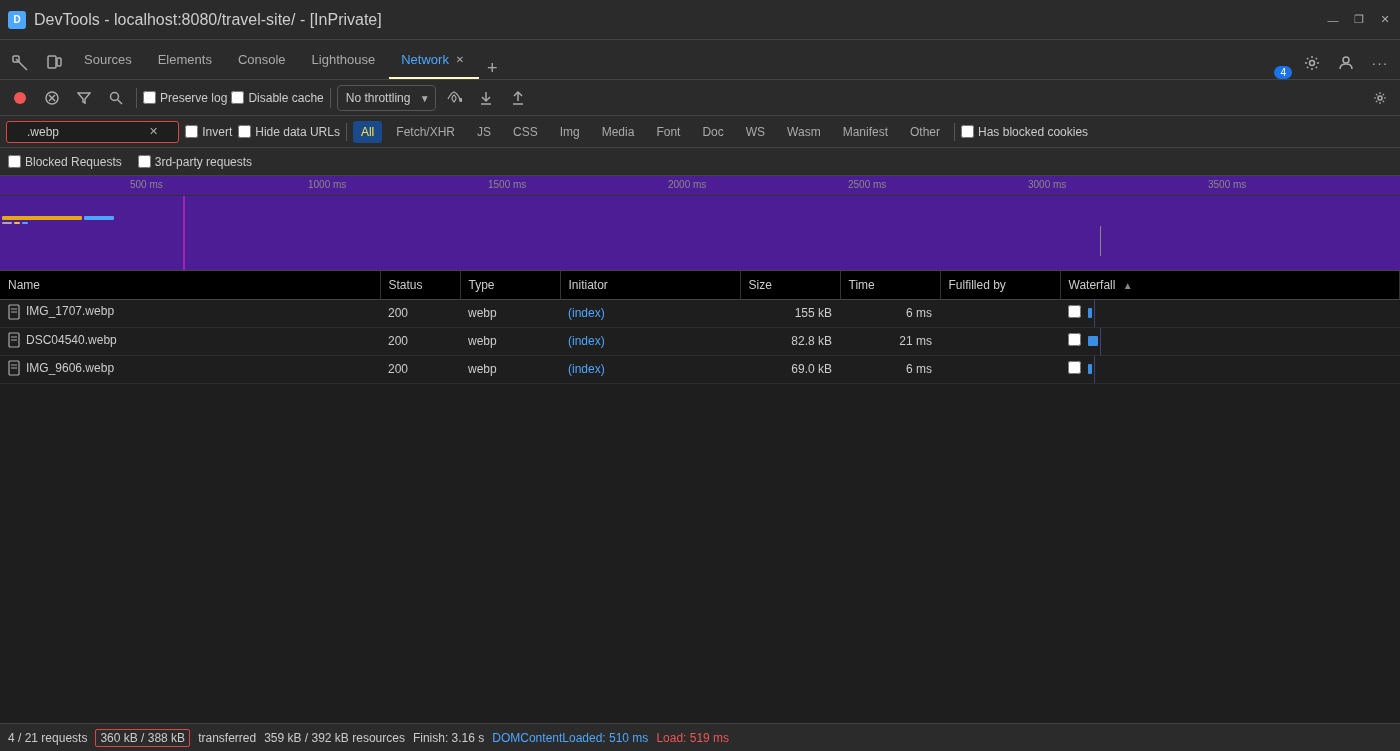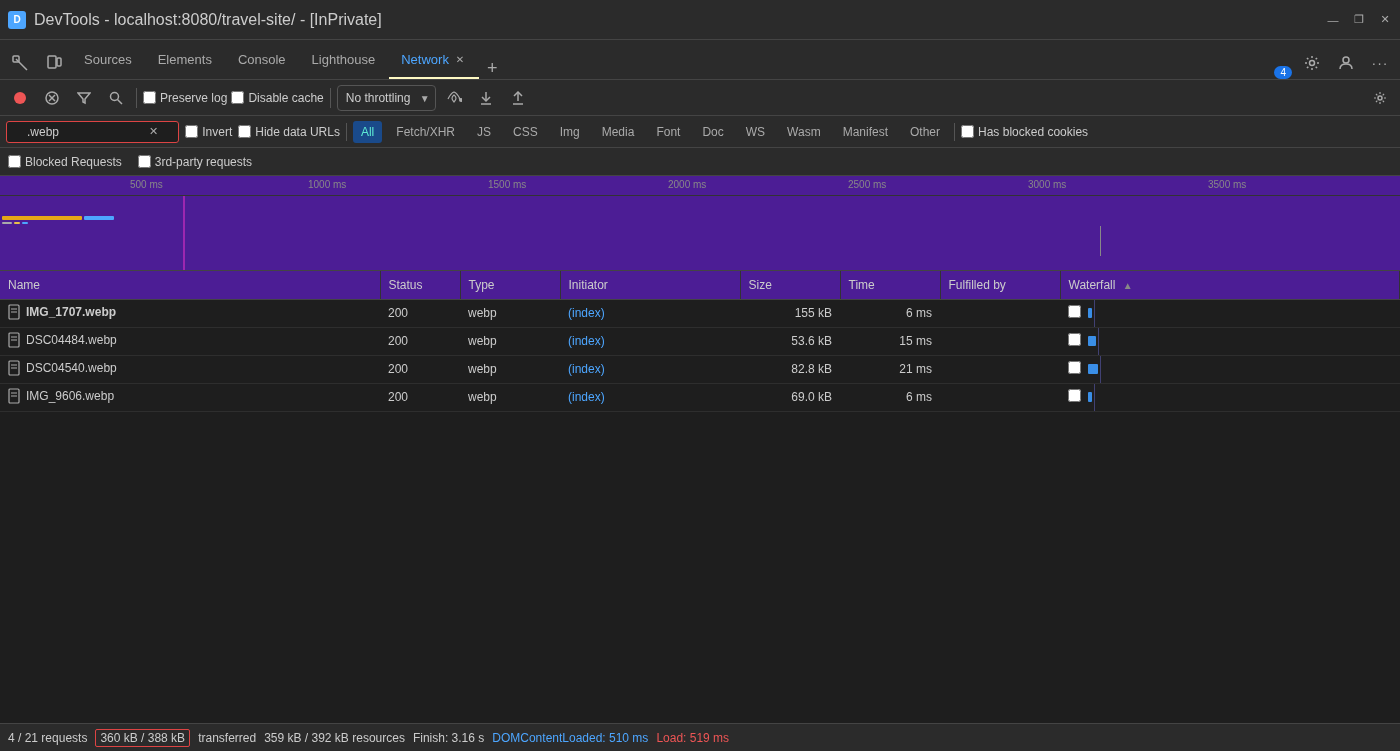--- a/index.html
+++ b/index.html
@@ -112,21 +112,21 @@
       background: transparent; border: none; color: #ccc;
       font-size: 12px; outline: none; width: 120px;
     }
     .filter-clear { color: #aaa; cursor: pointer; font-size: 11px; margin-left: 2px; }
     .fb-checkbox { display: flex; align-items: center; gap: 4px; color: #ccc; font-size: 12px; cursor: pointer; white-space: nowrap; }
     .filter-type-btn {
       padding: 2px 8px; font-size: 12px; cursor: pointer;
       border: none; background: none; color: #aaa; border-radius: 3px;
       height: 22px;
     }
-    .filter-type-btn.active { background: #1a4a8a; color: #5eead4; }
+    .filter-type-btn.active { background: #1a4a8a; color: #fde047; }
     .filter-divider { width: 1px; height: 18px; background: #555; }
 
     
     .checkrow {
       background: #2b2b2b;
       height: 28px;
       display: flex;
       align-items: center;
       padding: 0 8px;
       gap: 16px;
@@ -159,21 +159,21 @@
     .timeline-canvas {
       height: 75px;
       position: relative;
       margin-left: 190px;
     }
     .net-table {
       width: 100%;
       border-collapse: collapse;
     }
     .net-table th {
-      background: #4c1d95;
+      background: #000000;
       color: #ccc;
       font-weight: 500;
       text-align: left;
       padding: 4px 8px;
       border-bottom: 1px solid #444;
       border-right: 1px solid #333;
       font-size: 12px;
       white-space: nowrap;
       position: sticky; top: 0; z-index: 2;
       height: 28px;
@@ -469,53 +469,35 @@
             <span>Fulfilled by</span>
           </th>
           <th class="col-waterfall">
             <span>Waterfall</span>
             <span class="sort-arrow">▲</span>
           </th>
         </tr>
       </thead>
       <tbody id="table-body">
       <tr>
-            <td class="col-name"><span style="display:inline-flex;align-items:center;font-weight:bold;"><svg width="14" height="16" viewBox="0 0 14 16" style="margin-right:4px;flex-shrink:0;" fill="none">
+            <td class="col-name"><span style="display:inline-flex;"><svg width="14" height="16" viewBox="0 0 14 16" style="margin-right:4px;flex-shrink:0;" fill="none">
                   <rect x="1" y="1" width="10" height="14" rx="1" stroke="#aaa" stroke-width="1.2"></rect>
                   <line x1="3" y1="5" x2="9" y2="5" stroke="#aaa" stroke-width="1"></line>
                   <line x1="3" y1="8" x2="9" y2="8" stroke="#aaa" stroke-width="1"></line>
                 </svg>IMG_1707.webp</span></td>
             <td class="col-status">200</td>
             <td class="col-type">webp</td>
             <td class="col-initiator"><a class="link">(index)</a></td>
             <td class="col-size">155 kB</td>
             <td class="col-time">6 ms</td>
             <td class="col-fulfilledby"></td>
             <td class="col-waterfall" style="position: relative; min-width: 200px;">
     <input type="checkbox" style="margin-right: 4px;">
     <span style="position:absolute; left:28px; top:50%; transform:translateY(-50%); height:10px; width:4px; background:#3a8ee6; border-radius:1px; display:inline-block;"></span>
     <span style="position:absolute; left:34px; top:0; width:1px; height:100%; background:rgba(100,100,200,0.5);"></span>
-  </td>
-          </tr>
-          <tr>
-            <td class="col-name"><span style="display:inline-flex;align-items:center;"><svg width="14" height="16" viewBox="0 0 14 16" style="margin-right:4px;flex-shrink:0;" fill="none">
-                  <rect x="1" y="1" width="10" height="14" rx="1" stroke="#aaa" stroke-width="1.2"></rect>
-                  <line x1="3" y1="5" x2="9" y2="5" stroke="#aaa" stroke-width="1"></line>
-                  <line x1="3" y1="8" x2="9" y2="8" stroke="#aaa" stroke-width="1"></line>
-                </svg>DSC04484.webp</span></td>
-            <td class="col-status">200</td>
-            <td class="col-type">webp</td>
-            <td class="col-initiator"><a class="link">(index)</a></td>
-            <td class="col-size">53.6 kB</td>
-            <td class="col-time">15 ms</td>
-            <td class="col-fulfilledby"></td>
-            <td class="col-waterfall" style="position: relative; min-width: 200px;">
-    <input type="checkbox" style="margin-right: 4px;">
-    <span style="position:absolute; left:28px; top:50%; transform:translateY(-50%); height:10px; width:8px; background:#3a8ee6; border-radius:1px; display:inline-block;"></span>
-    <span style="position:absolute; left:38px; top:0; width:1px; height:100%; background:rgba(100,100,200,0.5);"></span>
   </td>
           </tr>
           <tr>
             <td class="col-name"><span style="display:inline-flex;align-items:center;"><svg width="14" height="16" viewBox="0 0 14 16" style="margin-right:4px;flex-shrink:0;" fill="none">
                   <rect x="1" y="1" width="10" height="14" rx="1" stroke="#aaa" stroke-width="1.2"></rect>
                   <line x1="3" y1="5" x2="9" y2="5" stroke="#aaa" stroke-width="1"></line>
                   <line x1="3" y1="8" x2="9" y2="8" stroke="#aaa" stroke-width="1"></line>
                 </svg>DSC04540.webp</span></td>
             <td class="col-status">200</td>
             <td class="col-type">webp</td>

